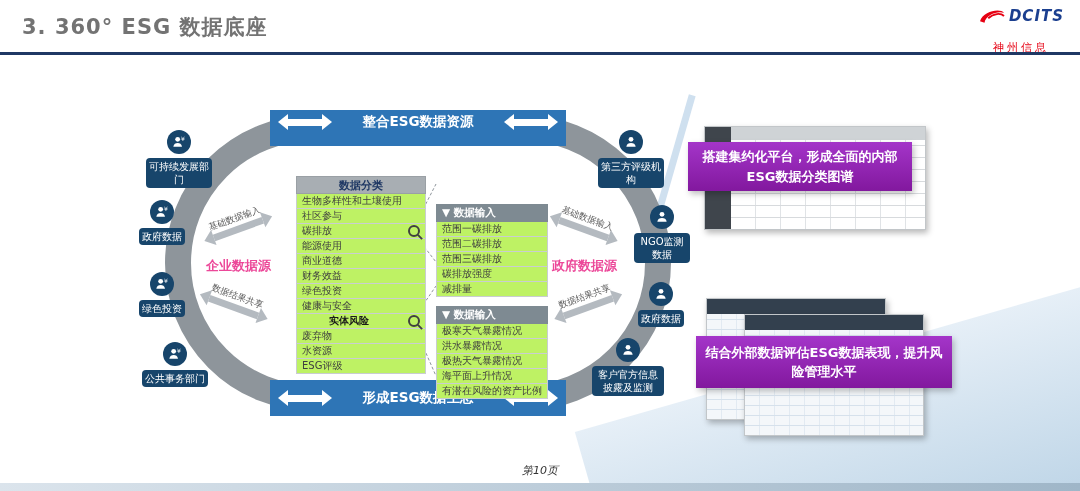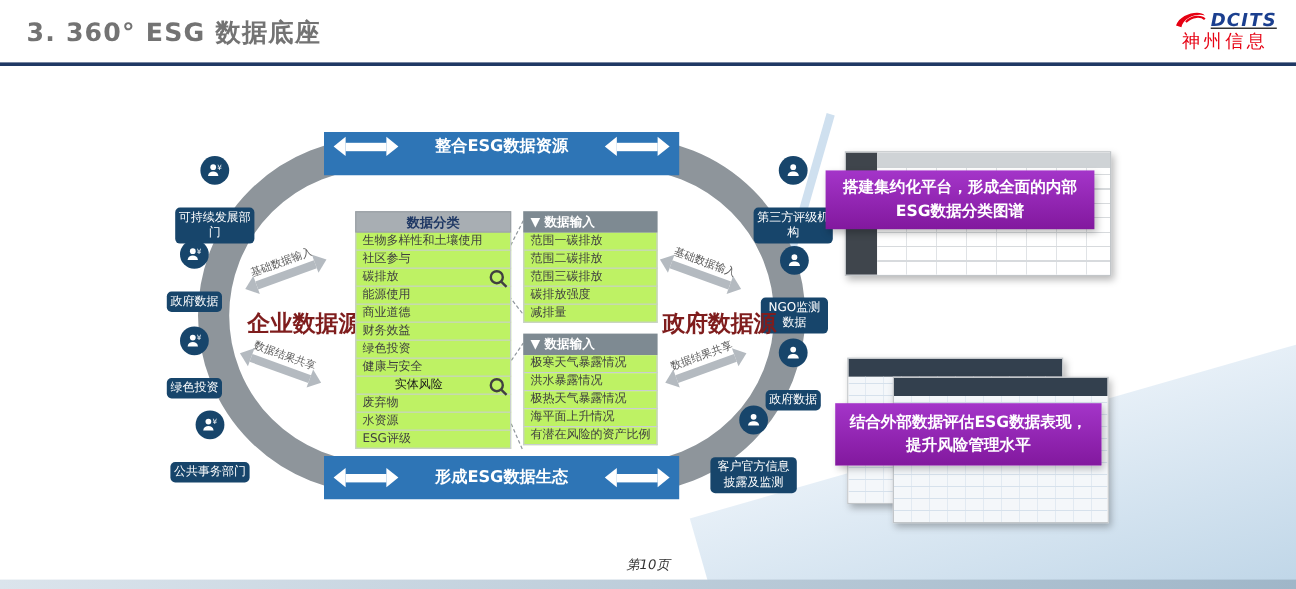--- a/index.html
+++ b/index.html
@@ -4,63 +4,63 @@
 <style>
   html,body{margin:0;padding:0;background:#e9edf1;}
   .page{position:relative;width:1080px;height:491px;background:#fff;overflow:hidden;
         font-family:"DejaVu Sans","Liberation Sans",sans-serif;}
 
   
   .hdr{position:absolute;left:0;top:0;width:100%;height:54px;background:#fff;z-index:9;}
   .hdr-title{position:absolute;left:22px;top:13px;font-size:21px;font-weight:bold;color:#737373;letter-spacing:1px;}
   .hdr-rule{position:absolute;left:0;top:52px;width:100%;height:3px;background:#1F3864;}
   .logo{position:absolute;right:16px;top:7px;display:flex;flex-direction:column;align-items:center;line-height:1.1;}
-  .logo-top{display:flex;align-items:flex-end;gap:3px;text-decoration:underline;}
+  .logo-top{display:flex;align-items:center;gap:3px;}
   .logo-brand{color:#1B3F8F;font-weight:bold;font-style:italic;font-size:15px;letter-spacing:1px;}
-  .logo-company{color:#E60012;font-size:15px;letter-spacing:3px;margin-top:1px;}
+  .logo-company{color:#E60012;font-size:11px;letter-spacing:3px;margin-top:17px;}
 
   
   .streak-line{position:absolute;left:666px;top:92px;width:7px;height:165px;background:#cfe0ef;transform:rotate(16deg);z-index:1;}
   .streak-big{position:absolute;left:590px;top:340px;width:640px;height:200px;background:linear-gradient(180deg,#e6eff7,#bed5e7);transform:rotate(-16deg);z-index:0;}
   .bottom-strip{position:absolute;left:0;bottom:0;width:100%;height:8px;background:linear-gradient(90deg,#dbe4ec,#9fb6c8);z-index:8;}
 
   
   .ring-svg{position:absolute;left:158px;top:108px;z-index:2;}
   .band{position:absolute;display:flex;align-items:center;justify-content:space-between;color:#fff;z-index:3;padding:0 4px;box-sizing:border-box;}
   .band-top{left:272px;top:110px;width:292px;height:24px;}
   .band-bottom{left:272px;top:380px;width:292px;height:36px;}
   .band-label{font-size:13.5px;font-weight:bold;white-space:nowrap;}
 
   .darr{display:inline-block;position:relative;background:currentColor;height:7px;width:34px;margin:0 12px;}
   .darr::before{content:"";position:absolute;left:-10px;top:-5px;border:8.5px solid transparent;border-right:10px solid currentColor;border-left:none;}
   .darr::after{content:"";position:absolute;right:-10px;top:-5px;border:8.5px solid transparent;border-left:10px solid currentColor;border-right:none;}
 
-  .node{position:absolute;display:flex;flex-direction:column;align-items:center;gap:19px;z-index:5;}
+  .node{position:absolute;display:flex;flex-direction:column;align-items:center;gap:4px;z-index:5;}
   .node-icon{width:24px;height:24px;border-radius:50%;background:#17456B;display:flex;align-items:center;justify-content:center;flex:0 0 auto;}
   .node-label{background:#17456B;color:#fff;font-size:10px;line-height:1.3;text-align:center;border-radius:4px;padding:2px 3px;}
 
-  .src-label{position:absolute;font-size:19px;font-weight:bold;color:#7f1d1d;z-index:5;white-space:nowrap;}
+  .src-label{position:absolute;font-size:13px;font-weight:bold;color:#ec4899;z-index:5;white-space:nowrap;}
 
   .diag{position:absolute;display:flex;flex-direction:column;align-items:center;gap:1px;z-index:4;color:#b4bac0;}
   .diag .darr{width:52px;}
   .diag-label{font-size:9px;color:#595959;white-space:nowrap;}
 
   
   .cat-table{position:absolute;left:296px;top:176px;width:130px;z-index:5;box-sizing:border-box;}
   .cat-head{height:18px;background:#A8AEB3;color:#1F3864;font-weight:bold;font-size:11px;display:flex;align-items:center;justify-content:center;border:1px solid #9aa0a5;box-sizing:border-box;}
   .trow{min-height:15px;box-sizing:border-box;padding:0 5px;display:flex;align-items:center;justify-content:space-between;
         border:1px solid #c9cdd1;border-top:none;background:#bef264;color:#404040;font-size:10px;line-height:1.2;}
-  .trow.bold{font-weight:normal;color:#1a1a1a;padding-left:32px;}
+  .trow.bold{font-weight:bold;color:#1a1a1a;padding-left:32px;}
 
   .mag{width:8px;height:8px;border:2px solid #404040;border-radius:50%;position:relative;display:inline-block;flex:0 0 auto;margin-left:3px;}
   .mag::after{content:"";position:absolute;width:6px;height:2px;background:#404040;transform:rotate(45deg);right:-5px;bottom:-3px;}
 
   .input-block{position:absolute;left:436px;width:112px;z-index:5;box-sizing:border-box;}
   .ib-1{top:176px;} .ib-2{top:278px;}
-  .ib-head{height:18px;background:#7E8A92;color:#fff;font-weight:bold;font-size:10.5px;display:flex;align-items:center;padding:0 6px;box-sizing:border-box;}
+  .ib-head{height:18px;background:#7E8A92;color:#fff;font-weight:bold;font-size:10.5px;display:flex;align-items:center;padding:0 6px;box-sizing:border-box;margin-top:28px;}
 
   .dash-svg{position:absolute;left:0;top:0;z-index:4;pointer-events:none;}
 
   
   .thumb{position:absolute;background:#fbfbfc;border:1px solid #c2c6c9;box-shadow:2px 3px 6px rgba(0,0,0,.28);overflow:hidden;}
   .thumb-1{left:704px;top:126px;width:220px;height:102px;z-index:5;}
   .thumb-2{left:706px;top:298px;width:178px;height:120px;z-index:5;}
   .thumb-3{left:744px;top:314px;width:178px;height:120px;z-index:6;}
   .thumb-side{position:absolute;left:0;top:0;width:26px;height:100%;background:#3f454c;}
   .thumb-headrow{position:absolute;left:26px;top:0;right:0;height:13px;background:#cfd3d6;}
@@ -69,21 +69,21 @@
                  repeating-linear-gradient(90deg,rgba(0,0,0,0) 0 24px,#e0e3e6 24px 25px),#fff;}
   .thumb-darkhead{position:absolute;left:0;top:0;right:0;height:15px;background:#33404e;}
   .thumb-bluegrid{position:absolute;left:0;top:15px;right:0;bottom:0;
       background:repeating-linear-gradient(0deg,rgba(0,0,0,0) 0 9px,#d6e1ec 9px 10px),
                  repeating-linear-gradient(90deg,rgba(0,0,0,0) 0 14px,#e2eaf2 14px 15px),#f4f7fa;}
 
   .callout{position:absolute;background:linear-gradient(180deg,#A435C9,#82189E);color:#fff;font-weight:bold;font-size:13px;
            line-height:1.5;text-align:center;display:flex;align-items:center;justify-content:center;
            padding:5px 8px;box-sizing:border-box;z-index:7;box-shadow:2px 3px 6px rgba(0,0,0,.25);}
   .callout-1{left:688px;top:142px;width:224px;min-height:48px;}
-  .callout-2{left:696px;top:336px;width:222px;min-height:52px;}
+  .callout-2{left:696px;top:336px;width:256px;min-height:52px;}
 
   .page-num{position:absolute;left:0;right:0;bottom:13px;text-align:center;font-size:11px;font-style:italic;color:#333;z-index:9;margin-top:27px;}
 </style>
 </head>
 <body>
 
 <div class="page">
 
   <div class="streak-big"></div>
   <div class="streak-line"></div>
@@ -154,21 +154,21 @@
     <span class="node-icon">
       <svg viewBox="0 0 24 24" width="16" height="16">
           <circle cx="10" cy="8" r="3.6" fill="#fff"></circle>
           <path d="M3.5 19c.5-4 3.5-5.5 6.5-5.5S16 15 16.5 19z" fill="#fff"></path>
           <text x="15" y="11" font-size="9" fill="#fff">¥</text>
         </svg>
     </span>
     <span class="node-label">公共事务部门</span>
   </div>
 
-  <div class="node" style="left:628px;top:130px;width:66px">
+  <div class="node" style="left:598px;top:130px;width:66px">
     <span class="node-icon">
       <svg viewBox="0 0 24 24" width="16" height="16">
           <circle cx="12" cy="8" r="3.6" fill="#fff"></circle>
           <path d="M5 19c.5-4 3.5-5.5 7-5.5s6.5 1.5 7 5.5z" fill="#fff"></path>
         </svg>
     </span>
     <span class="node-label">第三方评级机构</span>
   </div>
   <div class="node" style="left:634px;top:205px;width:56px">
     <span class="node-icon">

